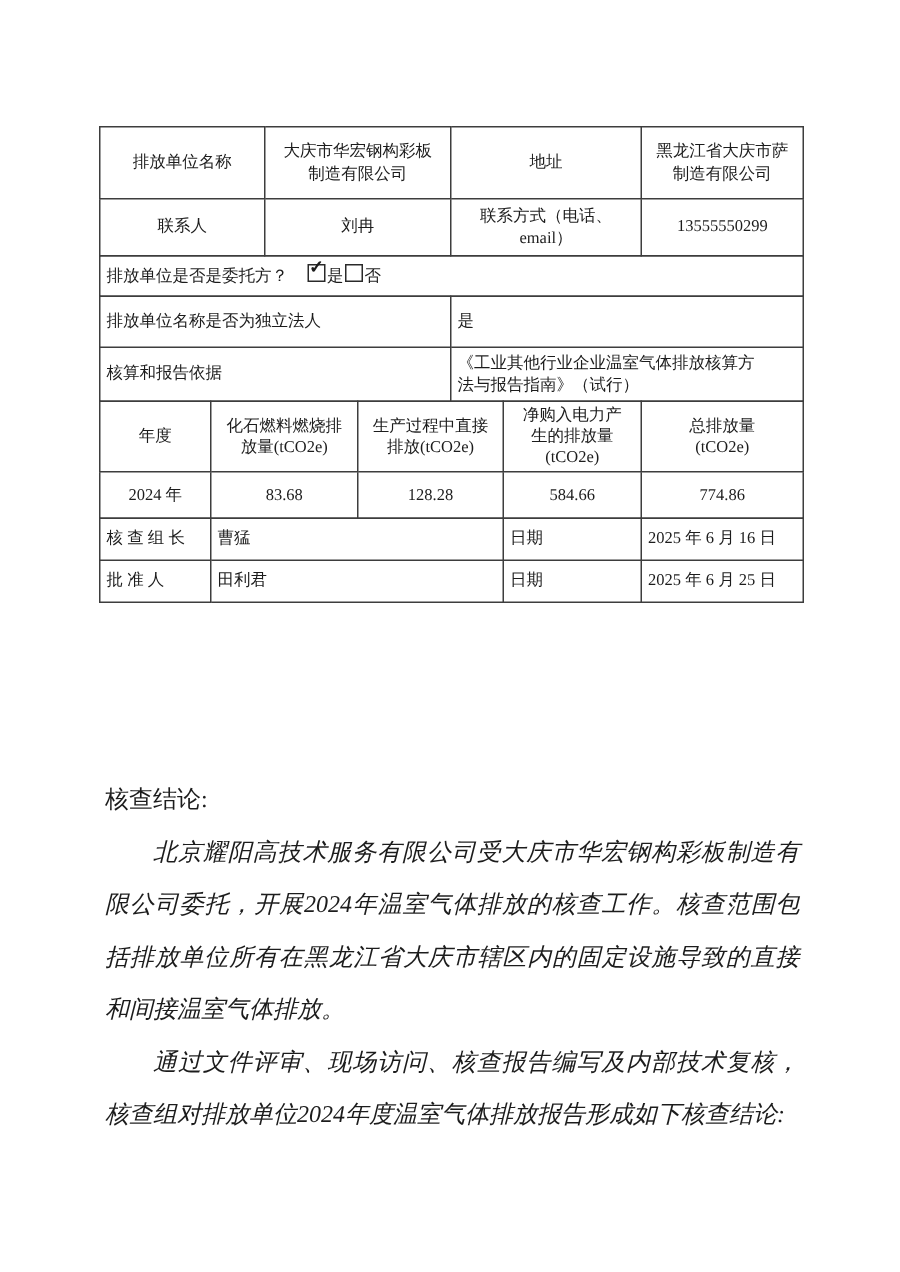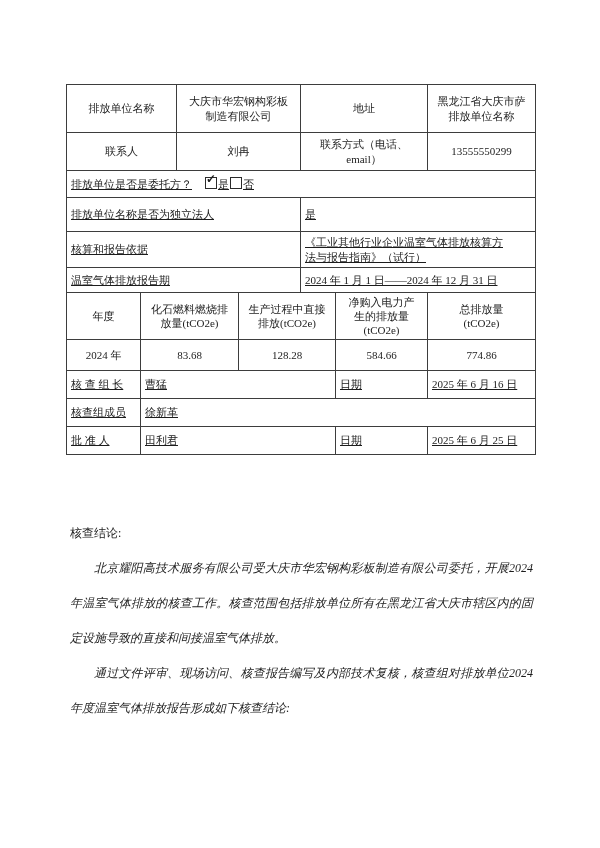--- a/index.html
+++ b/index.html
@@ -10,35 +10,35 @@
     margin-top:12px;
   }
   .tables { position:absolute; left:66px; top:72px; width:469px; }
   table.doc { border-collapse:collapse; table-layout:fixed; width:469px; }
   table.doc.mt { margin-top:-1px; }
   table.doc td {
     border:1px solid #3d3d3d; font-size:11px; line-height:15px;
     color:#1c1c1c; padding:2px 4px; overflow:hidden; vertical-align:middle;
   }
   td.c { text-align:center; }
-  td.l { text-align:left; padding-left:5px;text-decoration:underline; }
+  td.l { text-align:left; padding-left:5px; }
   .pre { white-space:pre-line; }
   table.em td { line-height:14px; }
   .cbgroup { margin-left:12px; white-space:nowrap; }
   .cb {
     display:inline-block; width:10px; height:10px; border:1px solid #2a2a2a;
     vertical-align:-1px; position:relative; margin:0 1px;
   }
   .cb .tick {
     position:absolute; left:0px; top:-5px; font-size:12px; font-weight:bold;
     line-height:12px;
   }
   .conclusion {
     position:absolute; left:70px; top:504px; width:463px;
-    font-size:12px; line-height:35px; text-align:justify;
+    font-size:16px; line-height:35px; text-align:justify;
   }
   .conclusion .heading { text-indent:0; }
   .conclusion p { margin:0; text-indent:2em;font-style:italic; }
 </style>
 </head>
 <body>
 
 <div class="page">
 
   <div class="tables">
@@ -50,21 +50,21 @@
           <col style="width:127px">
           <col style="width:108px">
       </colgroup>
       <tbody>
         <tr style="height:48px">
           <td class="c">排放单位名称</td>
           <td class="c pre">大庆市华宏钢构彩板
 制造有限公司</td>
           <td class="c">地址</td>
           <td class="c pre">黑龙江省大庆市萨
-排放单位名称</td>
+制造有限公司</td>
         </tr>
         <tr style="height:38px">
           <td class="c">联系人</td>
           <td class="c">刘冉</td>
           <td class="c pre">联系方式（电话、
 email）</td>
           <td class="c">13555550299</td>
         </tr>
       </tbody>
     </table>
@@ -89,24 +89,20 @@
         </colgroup>
       <tbody>
         <tr style="height:34px">
           <td class="l">排放单位名称是否为独立法人</td>
           <td class="l">是</td>
         </tr>
         <tr style="height:36px">
           <td class="l">核算和报告依据</td>
           <td class="l pre">《工业其他行业企业温室气体排放核算方
 法与报告指南》（试行）</td>
-        </tr>
-        <tr style="height:25px">
-          <td class="l">温室气体排放报告期</td>
-          <td class="l">2024 年 1 月 1 日——2024 年 12 月 31 日</td>
         </tr>
       </tbody>
     </table>
 
     <table class="doc mt em">
       <colgroup>
         <col style="width:74px">
           <col style="width:98px">
           <col style="width:97px">
           <col style="width:92px">
@@ -143,24 +139,20 @@
           <col style="width:108px">
       </colgroup>
       <tbody>
         <tr style="height:28px">
           <td class="l">核 查 组 长</td>
           <td class="l">曹猛</td>
           <td class="l">日期</td>
           <td class="l">2025 年 6 月 16 日</td>
         </tr>
         <tr style="height:28px">
-          <td class="l">核查组成员</td>
-          <td class="l" colspan="3">徐新革</td>
-        </tr>
-        <tr style="height:28px">
           <td class="l">批 准 人</td>
           <td class="l">田利君</td>
           <td class="l">日期</td>
           <td class="l">2025 年 6 月 25 日</td>
         </tr>
       </tbody>
     </table>
 
   </div>
 

